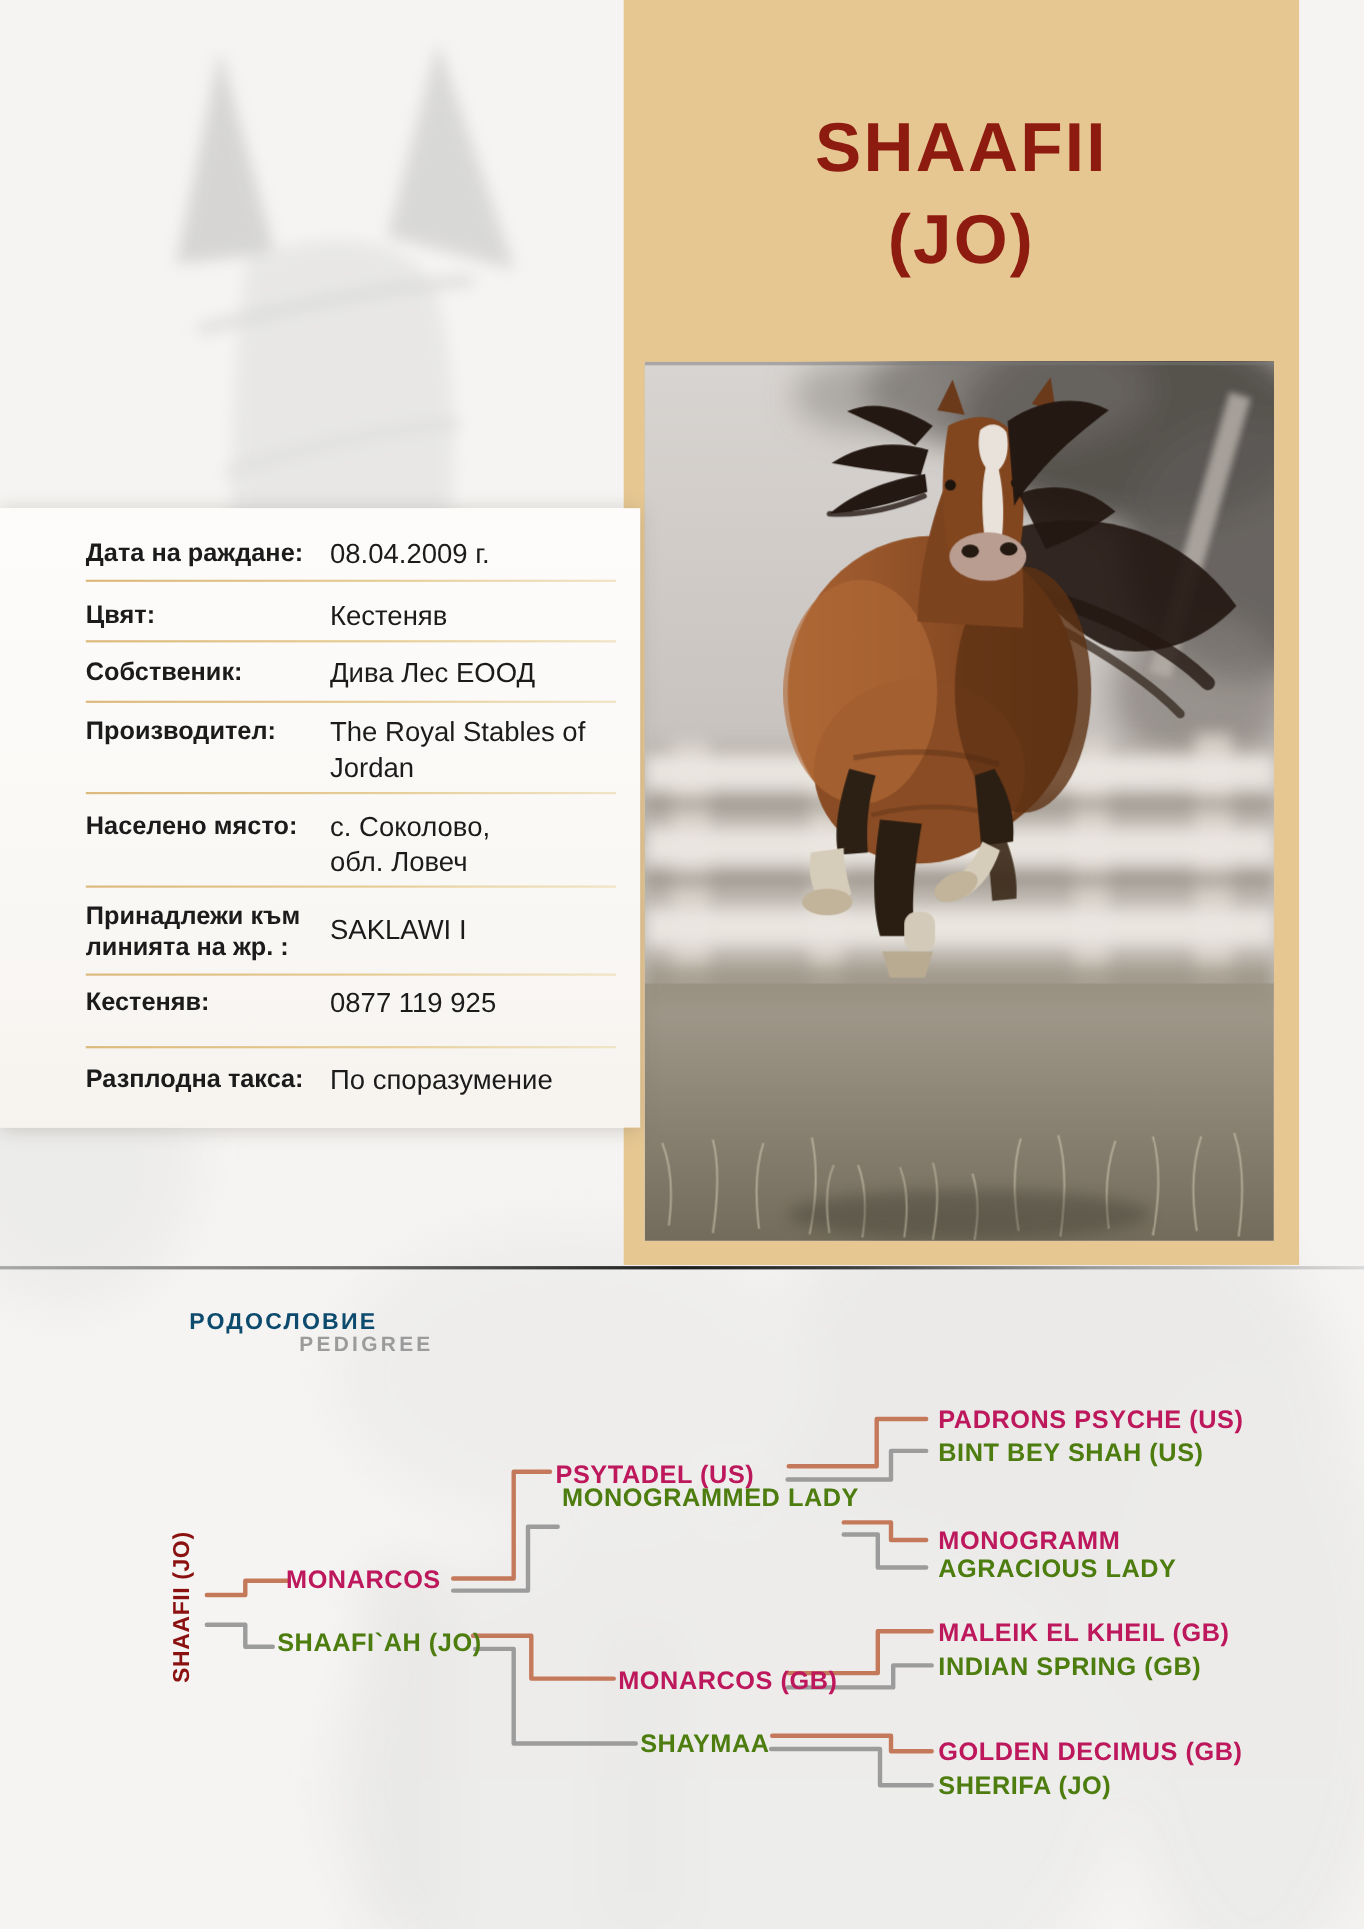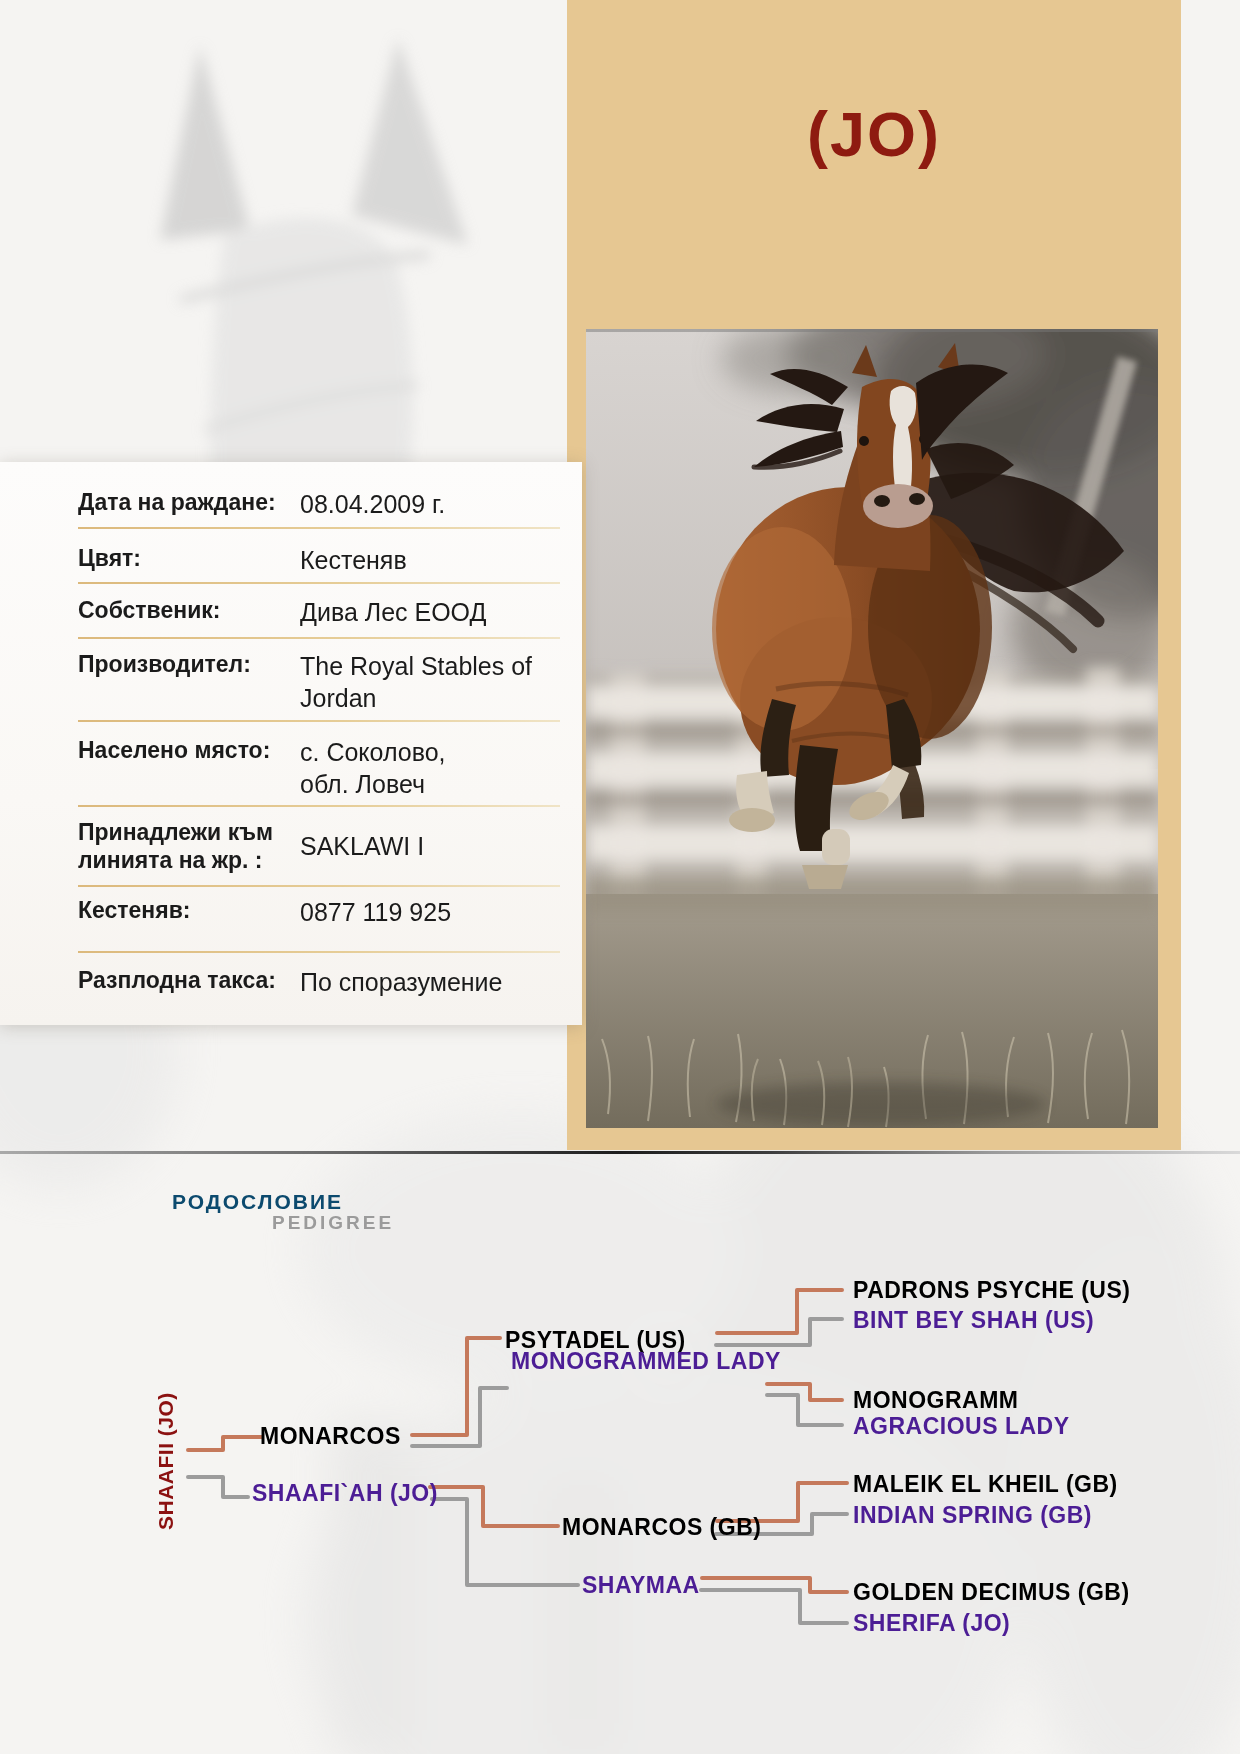--- a/index.html
+++ b/index.html
@@ -70,22 +70,22 @@
   .ped-heading-en{
     position:absolute;left:272px;top:1212px;z-index:3;
     font-size:19px;font-weight:bold;letter-spacing:3px;color:#9b9b9b;
   }
   .ped-lines{position:absolute;left:0;top:1140px;z-index:3;}
   .pnode{
     position:absolute;z-index:4;
     font-weight:bold;font-size:23px;line-height:24px;letter-spacing:.5px;
     white-space:nowrap;
   }
-  .pnode.red{color:#000000;}
-  .pnode.gray{color:#4c1d95;}
+  .pnode.red{color:#be185d;}
+  .pnode.gray{color:#4d7c0f;}
   .ped-root{
     position:absolute;left:100px;top:1452px;width:132px;z-index:4;
     transform:rotate(-90deg);transform-origin:center;
     font-weight:bold;font-size:21px;letter-spacing:.5px;color:#8B1111;
     text-align:center;white-space:nowrap;
   }
 </style>
 </head>
 <body>
 
@@ -115,20 +115,21 @@
       <rect x="330" y="1420" width="80" height="334" fill="#dcdcdc"></rect>
       <rect x="545" y="1480" width="76" height="274" fill="#dedede"></rect>
       <ellipse cx="1140" cy="1520" rx="130" ry="280" fill="#e2e2e2"></ellipse>
       <ellipse cx="520" cy="1250" rx="220" ry="140" fill="#e6e6e6"></ellipse>
       <ellipse cx="60" cy="1050" rx="120" ry="140" fill="#e3e3e3"></ellipse>
     </g>
   </svg>
 
   <div class="tan-panel">
     <div class="title-block">
+      <div>SHAAFII</div>
       <div>(JO)</div>
     </div>
   </div>
 
   <div class="photo">
     <svg width="572" height="799" viewBox="0 0 572 799">
       <defs>
         <linearGradient id="sky" x1="0" y1="0" x2="0" y2="1">
           <stop offset="0" stop-color="#d8d4d1"></stop>
             <stop offset="1" stop-color="#c3beba"></stop>

